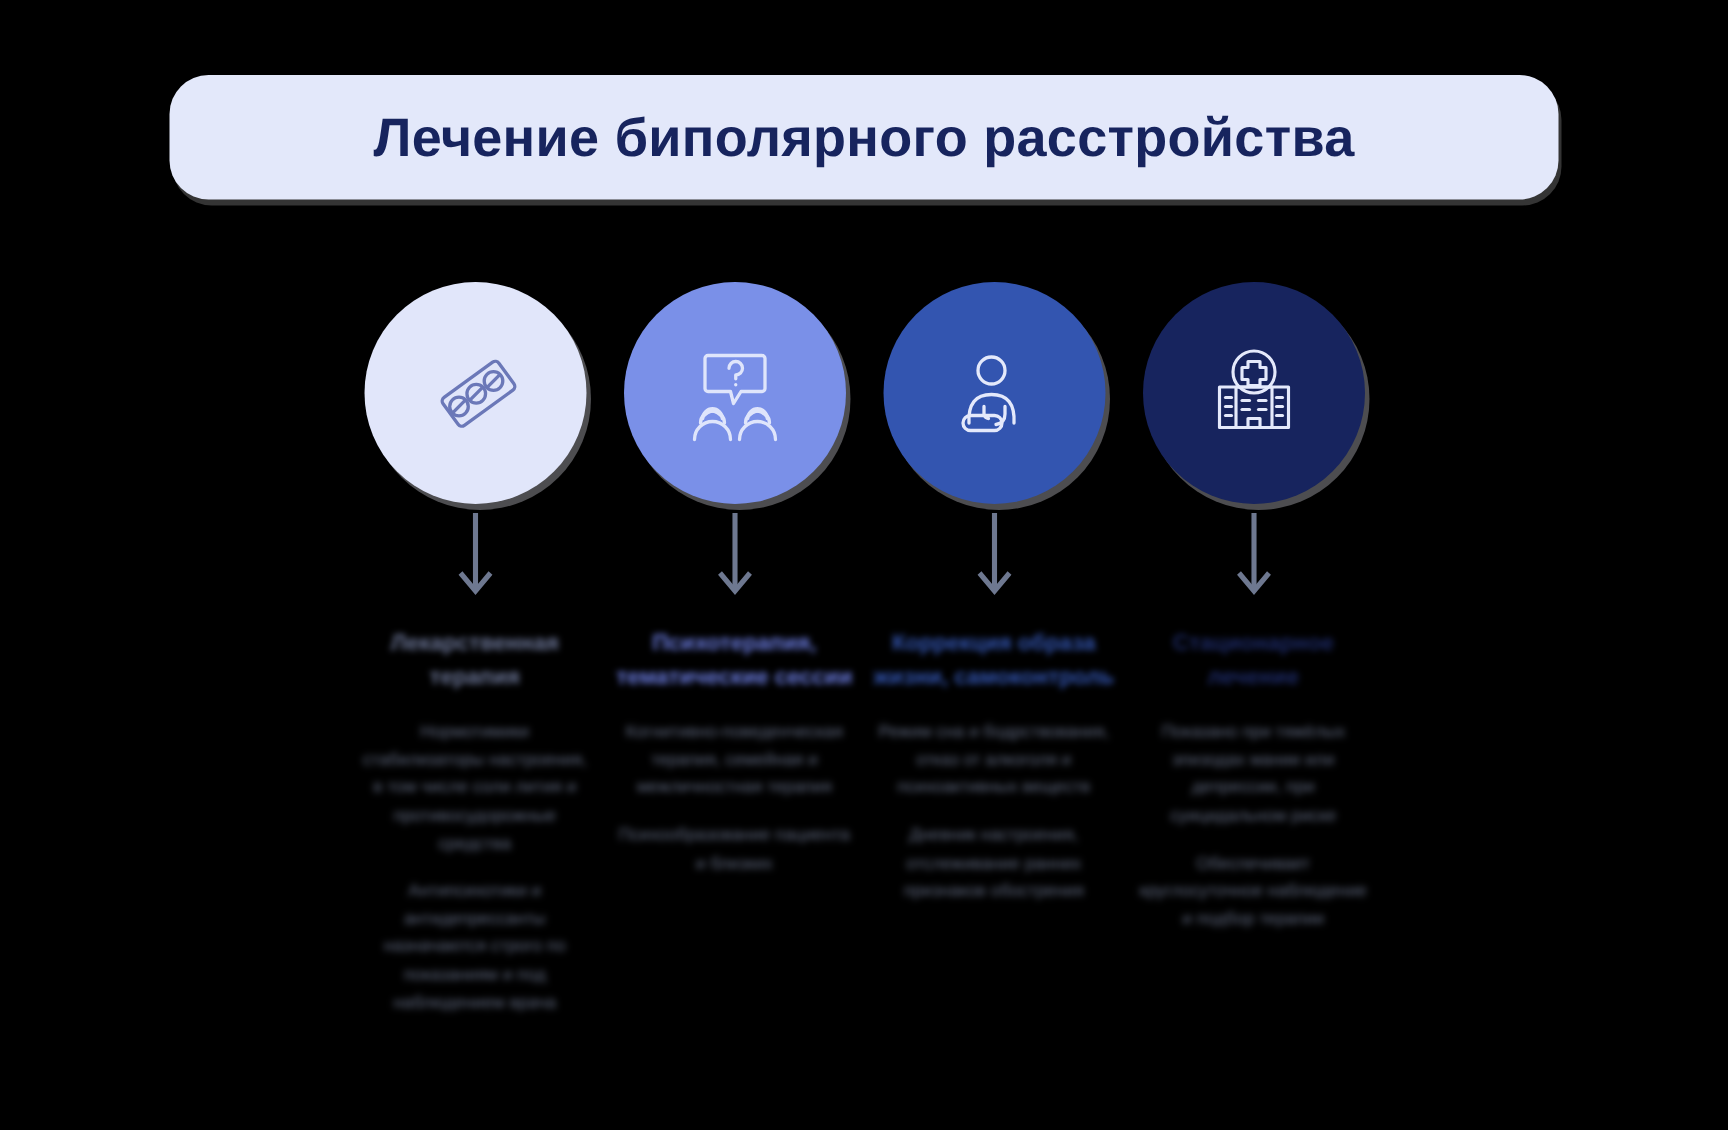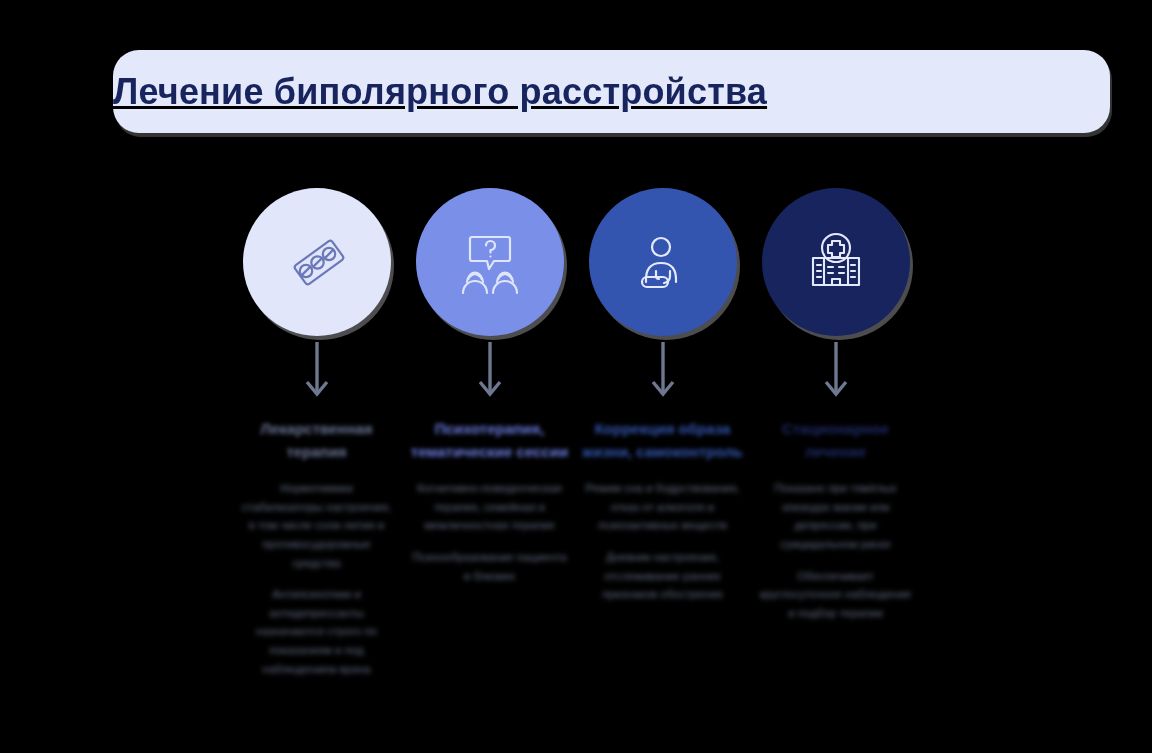--- a/index.html
+++ b/index.html
@@ -20,29 +20,28 @@
     left: 0; top: 0;
     width: 1152px;
     height: 753px;
   }
 
   
   .title-banner {
     position: absolute;
     left: 113px;
     top: 50px;
-    width: 997px;
+    width: 926px;
     height: 83px;
     background: #e3e8fa;
     border-radius: 26px;
     display: flex;
     align-items: center;
-    justify-content: flex-start;
+    justify-content: center;
     box-shadow: 2px 4px 0 rgba(150,150,150,0.35);
-    text-decoration: underline;
   }
   .title-text {
     font-size: 36px;
     font-weight: bold;
     color: #17245e;
     letter-spacing: 0.2px;
     white-space: nowrap;
   }
 
   

